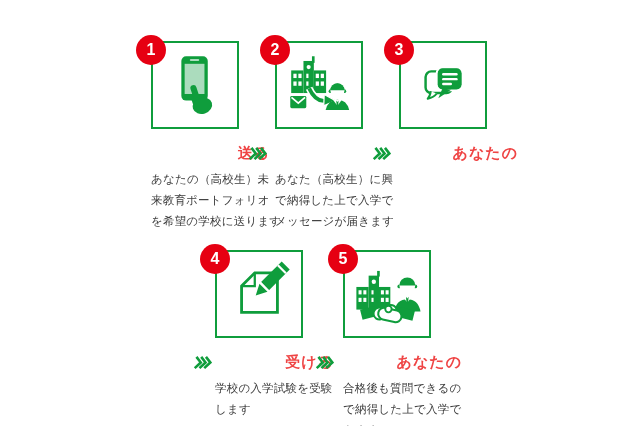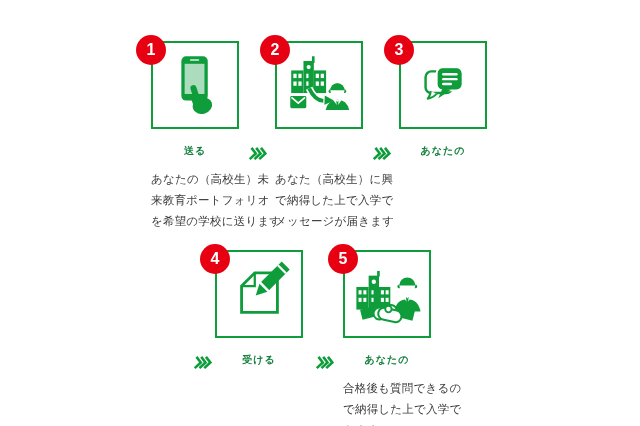--- a/index.html
+++ b/index.html
@@ -12,22 +12,22 @@
     width:88px;height:88px;box-sizing:border-box;
     border:2.5px solid #0f9d3c;background:#ffffff;
     display:flex;align-items:center;justify-content:center;
   }
   .badge{
     position:absolute;left:-15px;top:-6px;width:30px;height:30px;border-radius:50%;
     background:#e60012;color:#ffffff;display:flex;align-items:center;justify-content:center;
     font-size:16px;font-weight:bold;line-height:1;
   }
   .title{
-    position:absolute;top:103px;left:-31px;width:150px;text-align:center;
-    font-size:10px;font-weight:bold;color:#15803d;letter-spacing:1px;white-space:nowrap;
+    position:absolute;top:103px;left:-31px;width:150px;text-align:right;
+    font-size:15px;font-weight:bold;color:#ef4444;letter-spacing:1px;white-space:nowrap;
   }
   .desc{
     position:absolute;top:128px;left:0;width:152px;
     font-size:11.5px;line-height:21px;color:#3d3d3d;white-space:pre-line;letter-spacing:0.2px;
   }
   .chevron{position:absolute;width:19px;height:15px;}
   svg{display:block;}
 </style>
 </head>
 <body>
@@ -130,20 +130,22 @@
           <rect x="46" y="9.5" width="12" height="2.4" fill="#ffffff"></rect>
           <rect x="46" y="36" width="12" height="2.4" fill="#ffffff"></rect>
           <polygon points="46,38.4 58,38.4 52,50" fill="#0f9d3c"></polygon>
         </g>
       </svg>
     </div>
     <div class="badge">
         <span>4</span>
       </div>
     <div class="title">受ける</div>
+    <div class="desc">学校の入学試験を受験
+します</div>
   </div>
 
   <div class="step" style="left:343px;top:250px;">
     <div class="box">
       <svg width="83" height="83" viewBox="0 0 88 88">
         <rect x="24" y="24" width="11" height="36" fill="#0f9d3c"></rect>
         <rect x="33" y="19" width="2.8" height="6" fill="#0f9d3c"></rect>
         <circle cx="29.5" cy="30.5" r="2.3" fill="#ffffff"></circle>
         <rect x="11" y="36" width="13" height="24" fill="#0f9d3c"></rect>
         <rect x="35" y="36" width="12" height="24" fill="#0f9d3c"></rect>

